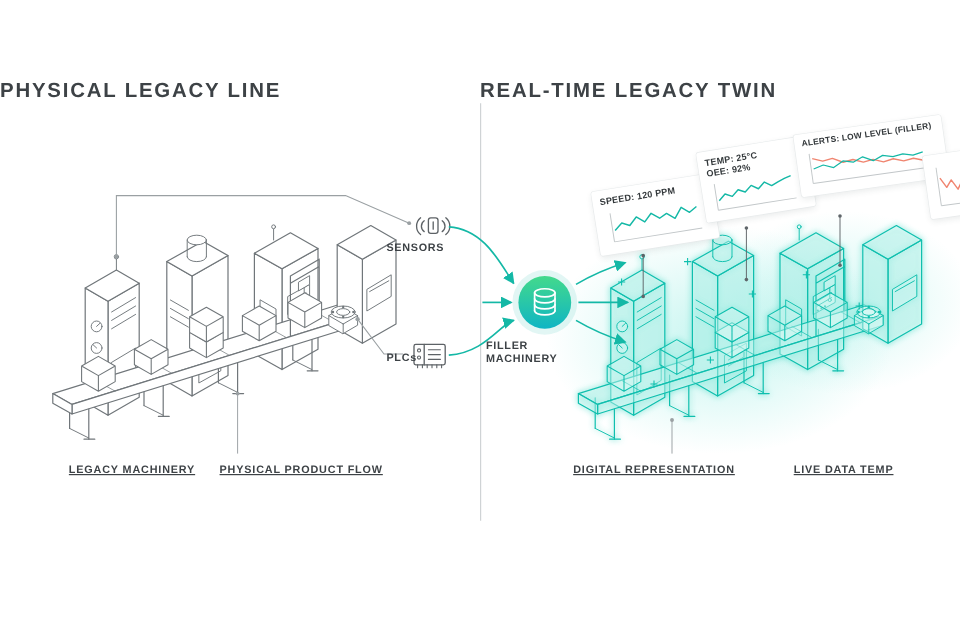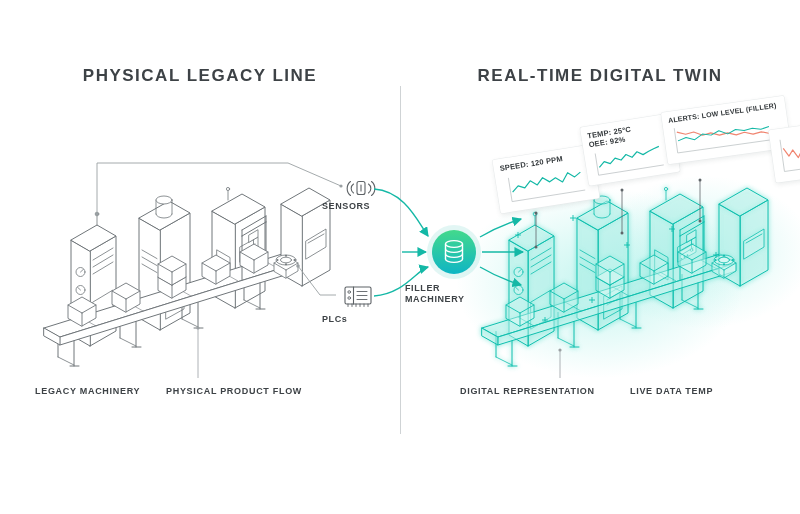--- a/index.html
+++ b/index.html
@@ -1,22 +1,22 @@
 <!DOCTYPE html>
 <html><head>
 <meta charset="utf-8">
 <style>
   html,body{margin:0;padding:0;background:#ffffff;}
   .canvas{
     position:relative;width:800px;height:514px;background:#fff;overflow:hidden;
     font-family:"Liberation Sans",sans-serif;color:#3d4246;
   }
   .abs{position:absolute;}
-  .title{font-size:17px;font-weight:600;letter-spacing:1.5px;color:#3d4246;text-align:center;}
-  .caption{font-size:9px;font-weight:700;letter-spacing:.7px;color:#3d4246;}
+  .title{font-size:17px;font-weight:600;letter-spacing:1.5px;color:#3d4246;}
+  .caption{font-size:9px;font-weight:700;letter-spacing:.7px;color:#3d4246;text-align:center;text-decoration:underline;}
   .mini-label{font-size:9px;font-weight:700;letter-spacing:.6px;color:#3d4246;text-align:left;line-height:11px;}
   .factory{position:absolute;width:330px;height:235px;}
   .factory.plain{color:#70767a;--face:#ffffff;}
   .factory.twin{
     color:#0fbfae;--face:rgba(236,253,251,0.38);
     filter:drop-shadow(0 0 2.5px rgba(18,205,182,0.75));
   }
   .haze{
     position:absolute;left:455px;top:140px;width:345px;height:255px;pointer-events:none;
     background:
@@ -204,24 +204,24 @@
       <path d="M570,218 L576,218 M573,215 L573,221"></path>
       <path d="M624,245 L630,245 M627,242 L627,248"></path>
       <path d="M669,229 L675,229 M672,226 L672,232"></path>
       <path d="M713,255 L719,255 M716,252 L716,258"></path>
       <path d="M589,300 L595,300 M592,297 L592,303"></path>
       <path d="M542,320 L548,320 M545,317 L545,323"></path>
     </g>
   </svg>
 
   <div class="abs title" style="left:0;top:66px;width:400px">PHYSICAL LEGACY LINE</div>
-  <div class="abs title" style="left:400px;top:66px;width:400px">REAL-TIME DIGITAL TWIN</div>
+  <div class="abs title" style="left:400px;top:66px;width:400px">REAL-TIME LEGACY TWIN</div>
 
   <div class="abs mini-label" style="left:322px;top:201px;width:76px">SENSORS</div>
-  <div class="abs mini-label" style="left:322px;top:314px;width:76px">PLCs</div>
+  <div class="abs mini-label" style="left:322px;top:293px;width:76px">PLCs</div>
   <div class="abs mini-label" style="left:405px;top:283px;width:100px">
     <span>FILLER</span><br>
     <span>MACHINERY</span>
   </div>
 
   <div class="abs caption" style="left:35px;top:386px;width:150px">LEGACY MACHINERY</div>
   <div class="abs caption" style="left:166px;top:386px;width:170px">PHYSICAL PRODUCT FLOW</div>
   <div class="abs caption" style="left:460px;top:386px;width:170px">DIGITAL REPRESENTATION</div>
   <div class="abs caption" style="left:630px;top:386px;width:146px">LIVE DATA TEMP</div>
 

